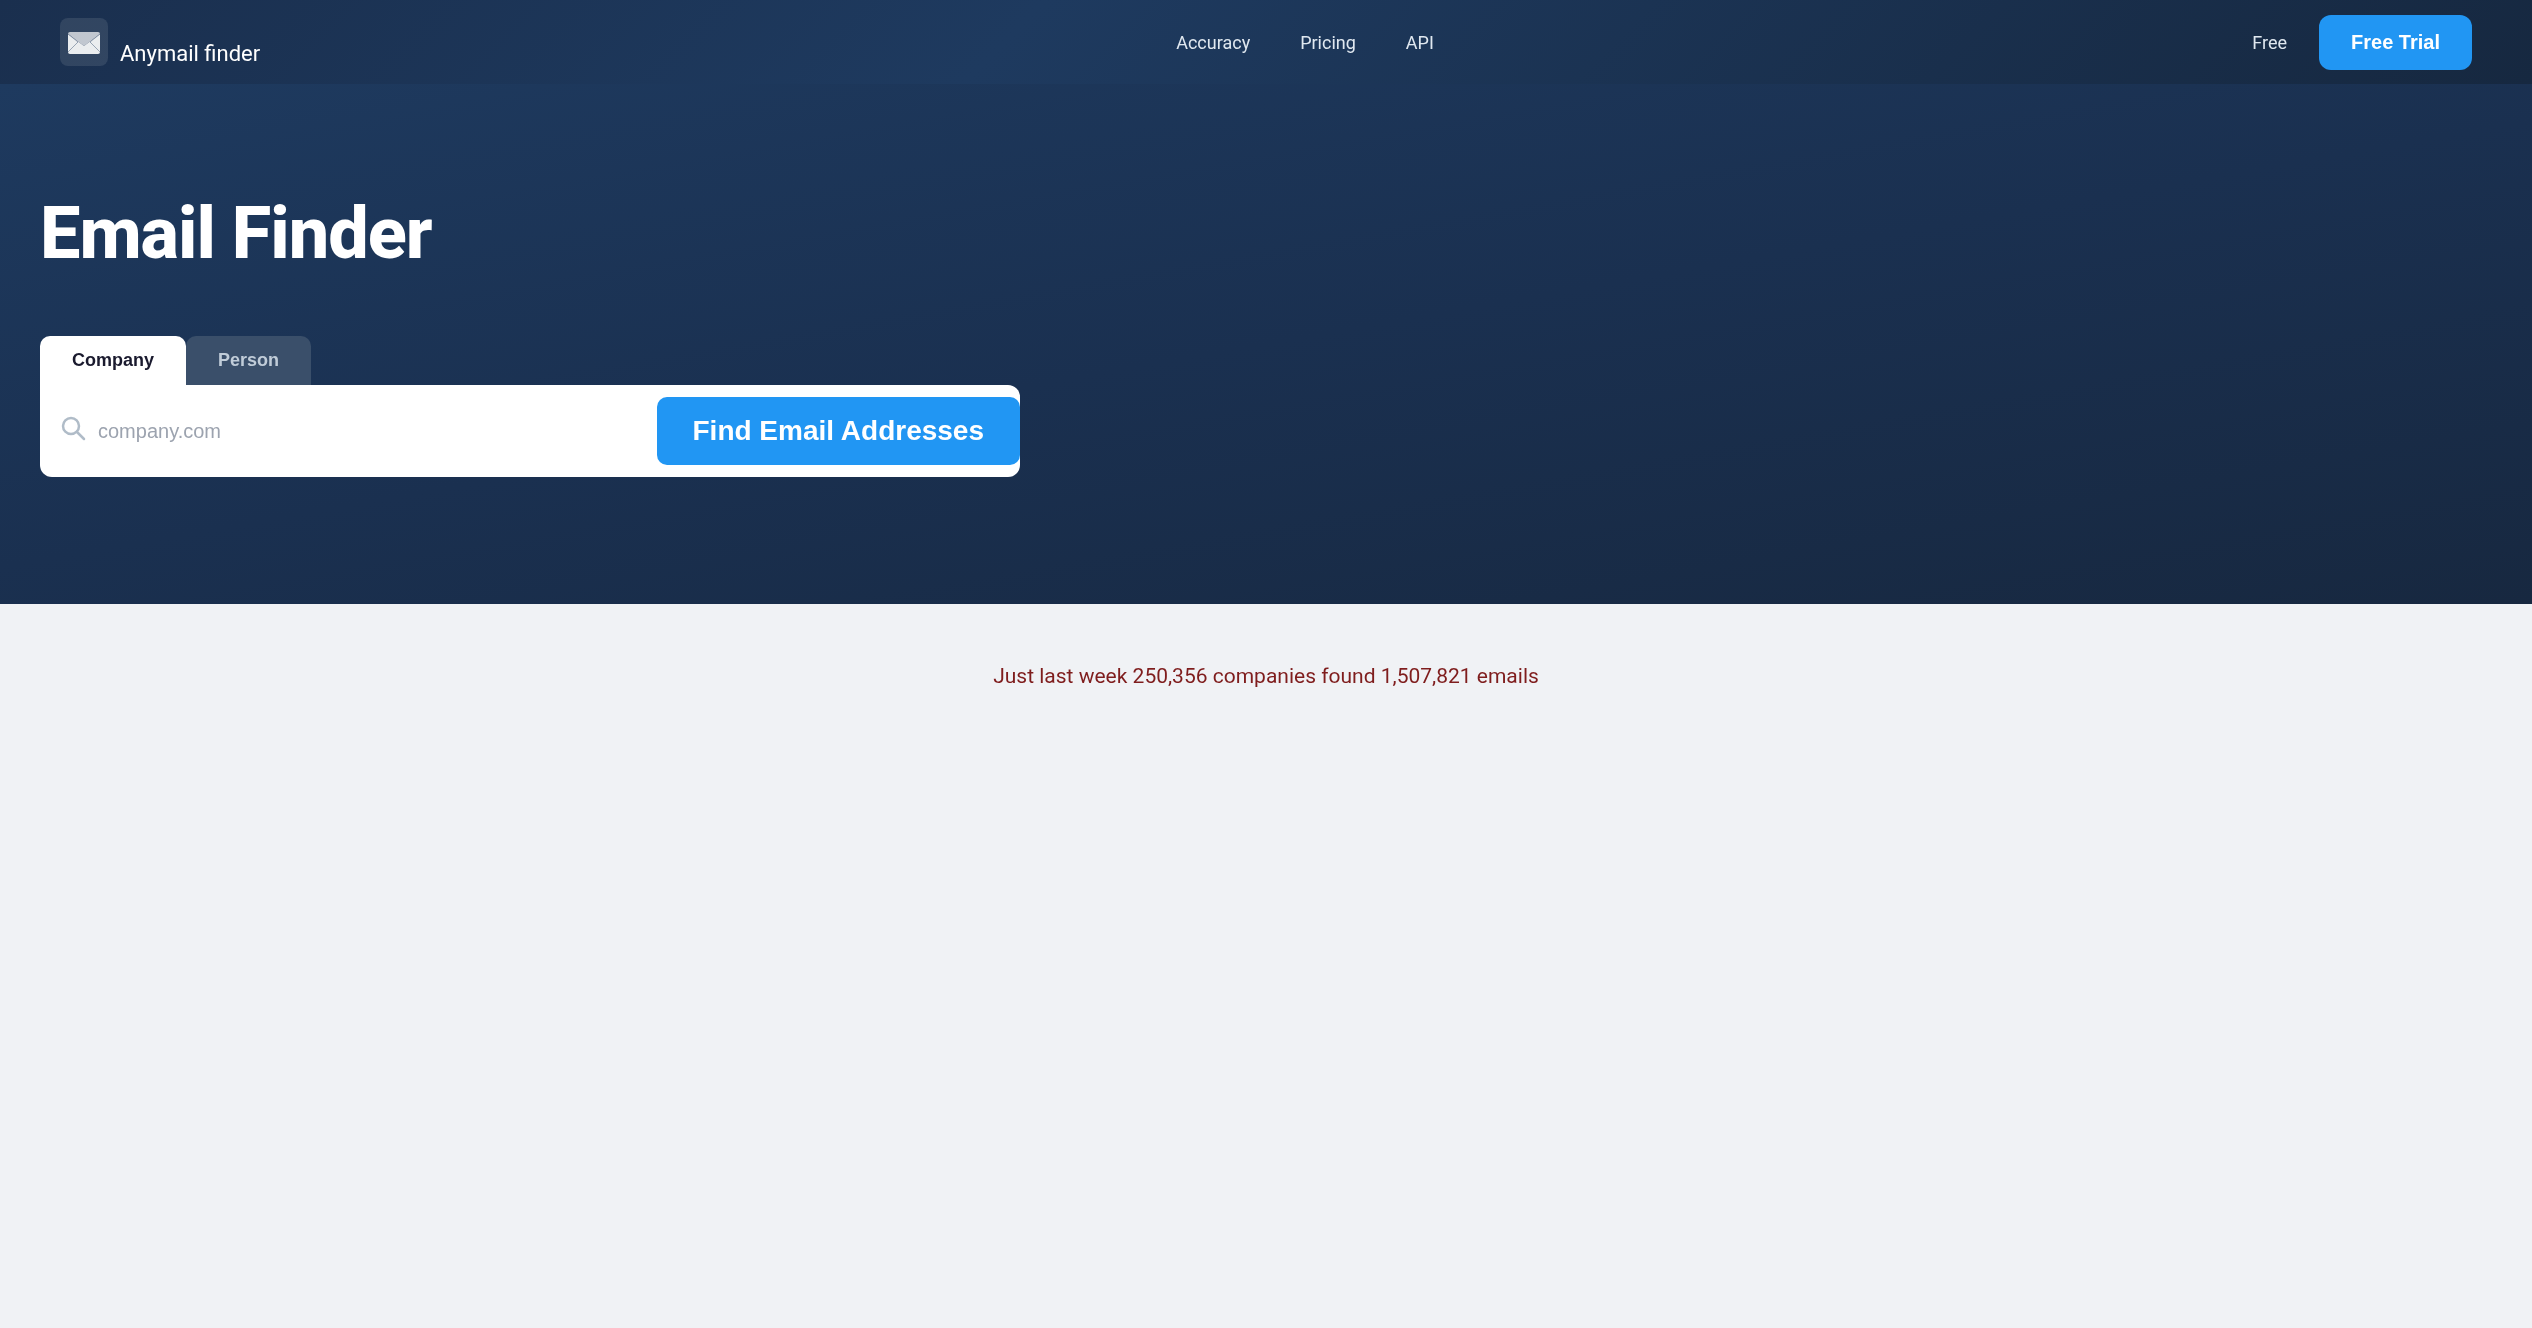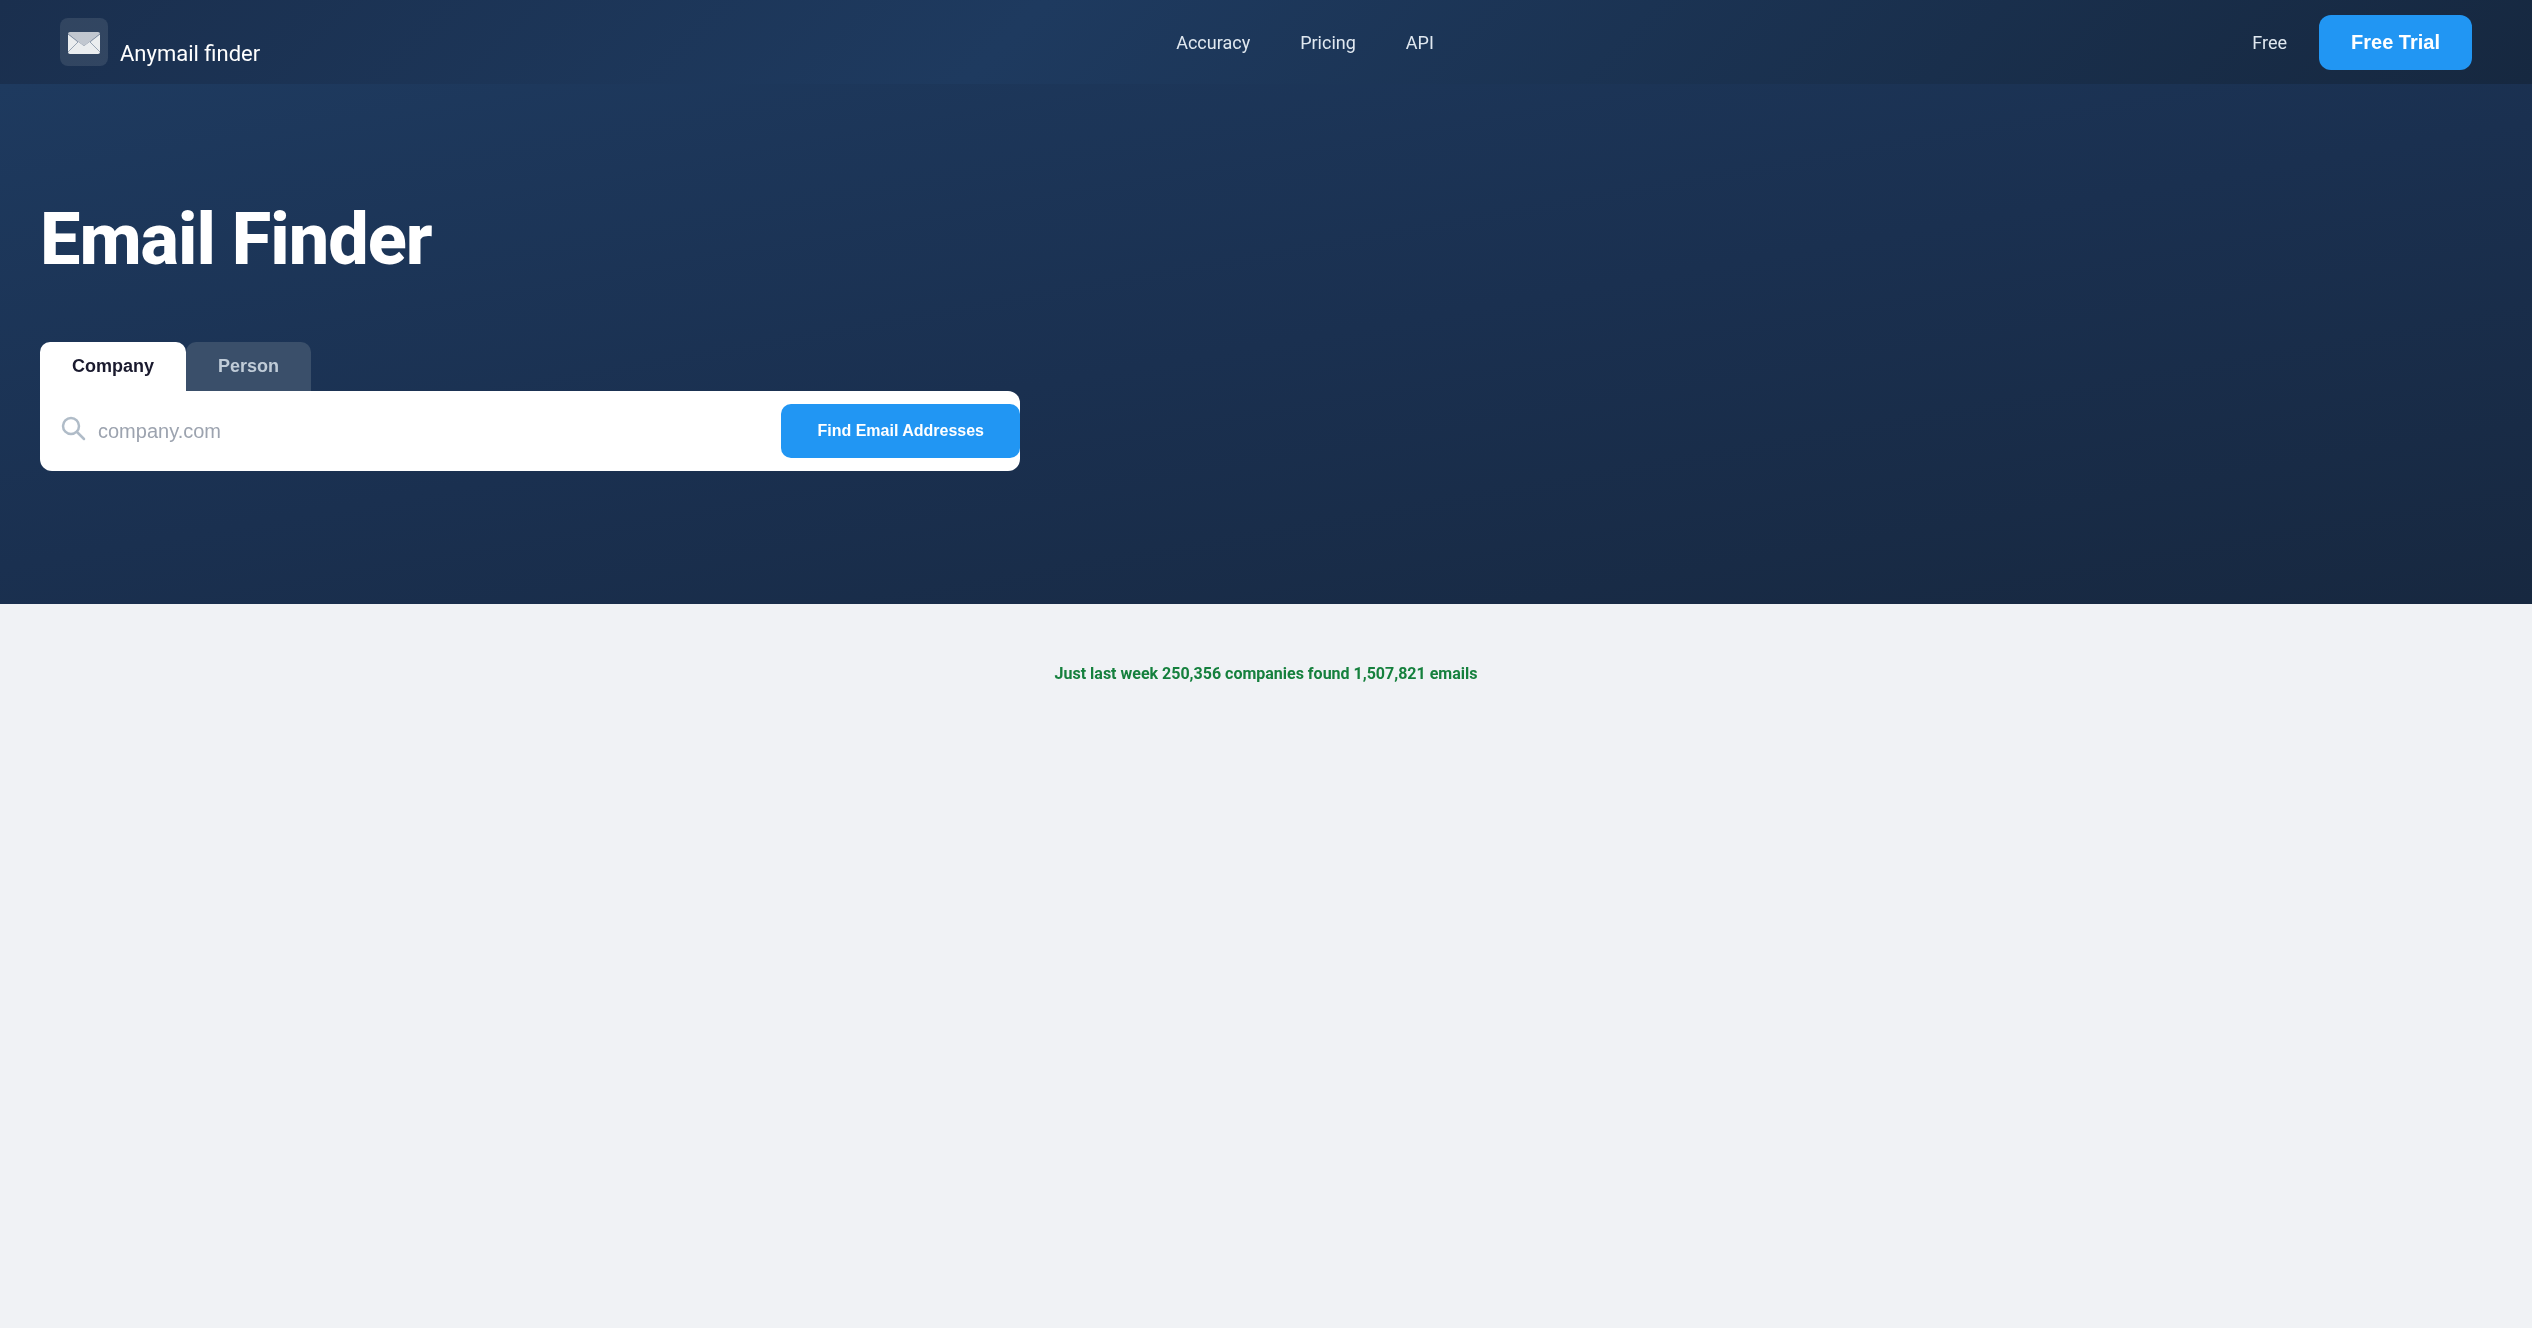--- a/index.html
+++ b/index.html
@@ -171,41 +171,41 @@
     .search-input::placeholder {
       color: #9ca3af;
     }
 
     .find-email-btn {
       background: #2196f3;
       color: #ffffff;
       border: none;
       border-radius: 10px;
       padding: 18px 36px;
-      font-size: 16px;
+      font-size: 28px;
       font-weight: 600;
       cursor: pointer;
       white-space: nowrap;
       flex-shrink: 0;
     }
 
     
     .stats-section {
       background: #f0f2f5;
       padding: 60px 40px;
       display: flex;
       align-items: center;
       justify-content: center;
       min-height: 120px;
     }
 
     .stats-text {
-      color: #15803d;
-      font-size: 16px;
-      font-weight: 700;
+      color: #7f1d1d;
+      font-size: 21px;
+      font-weight: 400;
       text-align: center;
     }
   </style>
 </head>
 <body>
 
 <header>
   <div class="logo-area">
 
     <svg class="logo-icon" viewBox="0 0 48 48" fill="none" xmlns="http://www.w3.org/2000/svg">

